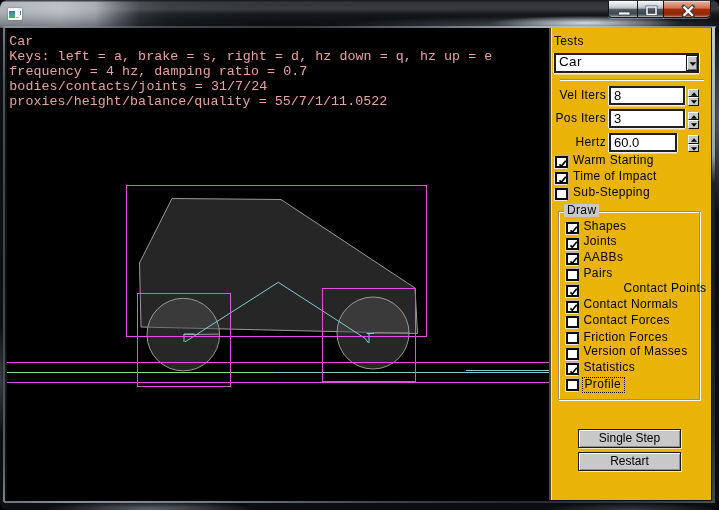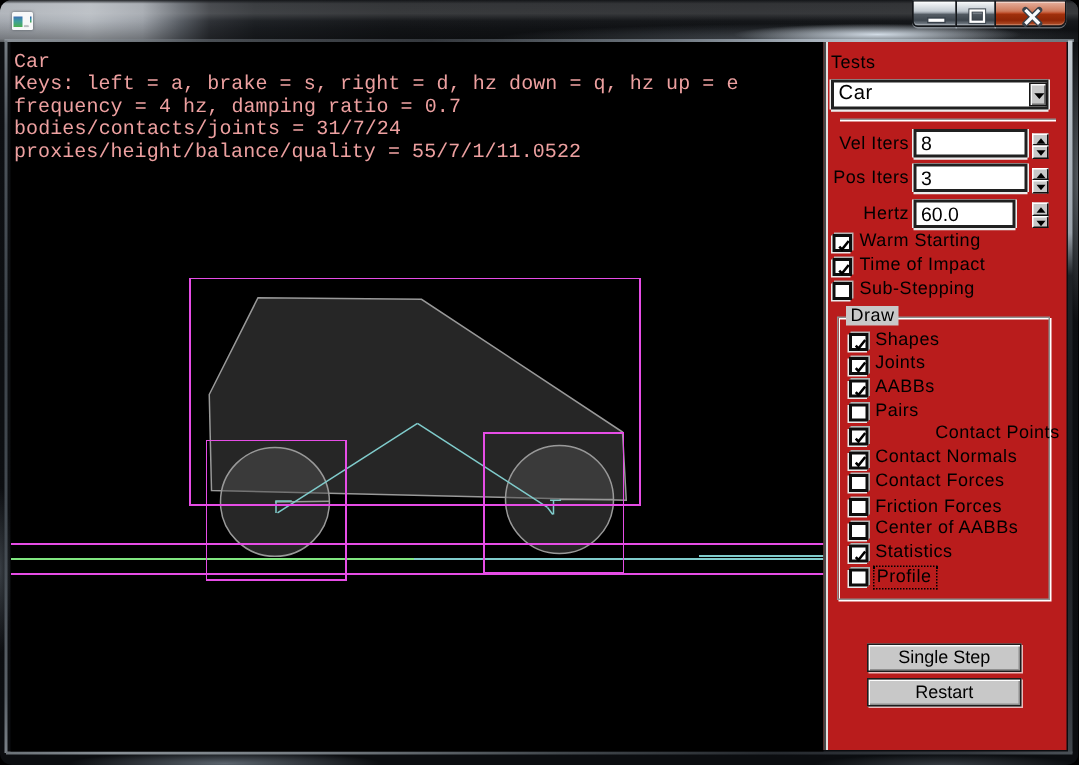--- a/index.html
+++ b/index.html
@@ -20,21 +20,21 @@
 #bevT{position:absolute;left:3px;top:26.2px;width:713px;height:1.6px;
 background:linear-gradient(90deg,rgba(150,157,164,.75) 0%,rgba(110,117,124,.55) 18%,rgba(90,96,104,.5) 40%,rgba(130,140,150,.75) 62%,rgba(185,195,205,.95) 80%,rgba(150,160,168,.7) 97%);}
 #bevL{position:absolute;left:3px;top:27px;width:1.8px;height:475px;
 background:linear-gradient(180deg,#767d84 0%,#4d545b 12%,#3c434a 40%,#434a51 70%,#5a6168 92%,#7a8188 100%);}
 #bevR{position:absolute;left:712.4px;top:27px;width:2.2px;height:475px;
 background:linear-gradient(180deg,#c2cad0 0%,#aab2ba 18%,#99a1a9 27%,#1e2226 33%,#17191d 60%,#272b30 85%,#41474d 100%);}
 #bevB{position:absolute;left:4px;top:501.4px;width:711px;height:1.8px;
 background:linear-gradient(90deg,#6b7278 0%,#899096 10%,#767d83 28%,#41474c 52%,#262a2f 72%,#34383e 90%,#4a5056 100%);}
 
 #canvas{position:absolute;left:7px;top:28px;width:542px;height:473px;background:#000;}
-#panel{position:absolute;left:549px;top:28px;width:161.5px;height:471.5px;background:#b91c1c;}
+#panel{position:absolute;left:549px;top:28px;width:161.5px;height:471.5px;background:#eab308;}
 #pborder{position:absolute;left:0;top:0;width:3px;height:471.5px;background:linear-gradient(90deg,#484848 0,#484848 2px,#e0e0e0 2px,#e0e0e0 3px);z-index:5;}
 
 .cap{position:absolute;top:0;height:18px;box-sizing:border-box;border:1px solid #14171b;border-top:1px solid #30353b;box-shadow:inset 0 1px 0 rgba(255,255,255,.45),0 1px 0 rgba(225,235,245,.4),inset 0 -1px 0 rgba(255,255,255,.2);}
 #bmin{left:608px;width:30px;border-radius:0 0 0 4px;
 background:linear-gradient(180deg,#fbfcfd 0,#c3cad1 40%,#8d959d 49%,#555d65 52%,#3f474f 78%,#6e767f 92%,#9aa3ac 100%);}
 #bmax{left:637px;width:27px;
 background:linear-gradient(180deg,#f7f9fa 0,#bfc6cd 40%,#89919a 49%,#525a62 52%,#3c444c 78%,#6a727b 92%,#959ea7 100%);}
 #bclose{left:663px;width:48px;border-radius:0 0 5px 0;
 background:linear-gradient(180deg,#e7b2a0 0,#cd7a5c 40%,#bd4a26 49%,#a0300c 52%,#8f2606 78%,#a84420 92%,#c2663e 100%);}
 .cap svg{position:absolute;left:0;top:0;}
@@ -216,21 +216,21 @@
         <svg width="15" height="15">
           <path d="M3.5 6.4 L5.3 8.3 L9.8 2.7" stroke="#000" stroke-width="1.7" fill="none"></path>
         </svg>
       </div>
     <div class="glab" style="left:34.5px;top:270.00px;">Contact Normals</div>
     <div class="gchk" style="left:17px;top:288.20px;"></div>
     <div class="glab" style="left:34.5px;top:285.70px;">Contact Forces</div>
     <div class="gchk" style="left:17px;top:303.90px;"></div>
     <div class="glab" style="left:34.5px;top:303px;">Friction Forces</div>
     <div class="gchk" style="left:17px;top:319.60px;"></div>
-    <div class="glab" style="left:34.5px;top:317.10px;">Center of AABBs</div>
+    <div class="glab" style="left:34.5px;top:317.10px;">Version of Masses</div>
     <div class="gchk" style="left:17px;top:335.30px;">
         <svg width="15" height="15">
           <path d="M3.5 6.4 L5.3 8.3 L9.8 2.7" stroke="#000" stroke-width="1.7" fill="none"></path>
         </svg>
       </div>
     <div class="glab" style="left:34.5px;top:332.80px;">Statistics</div>
     <div class="gchk" style="left:17px;top:351.00px;"></div>
     <div class="glab" style="left:32.5px;top:349.2px;border:1px dotted #000;padding:0 3px 1px 2px;">Profile</div>
     <div class="gbtn" style="left:29px;top:401px;width:103px;height:18.5px;line-height:17.5px;">Single Step</div>
     <div class="gbtn" style="left:29px;top:424px;width:103px;height:18.5px;line-height:17.5px;text-align:center;">Restart</div>

